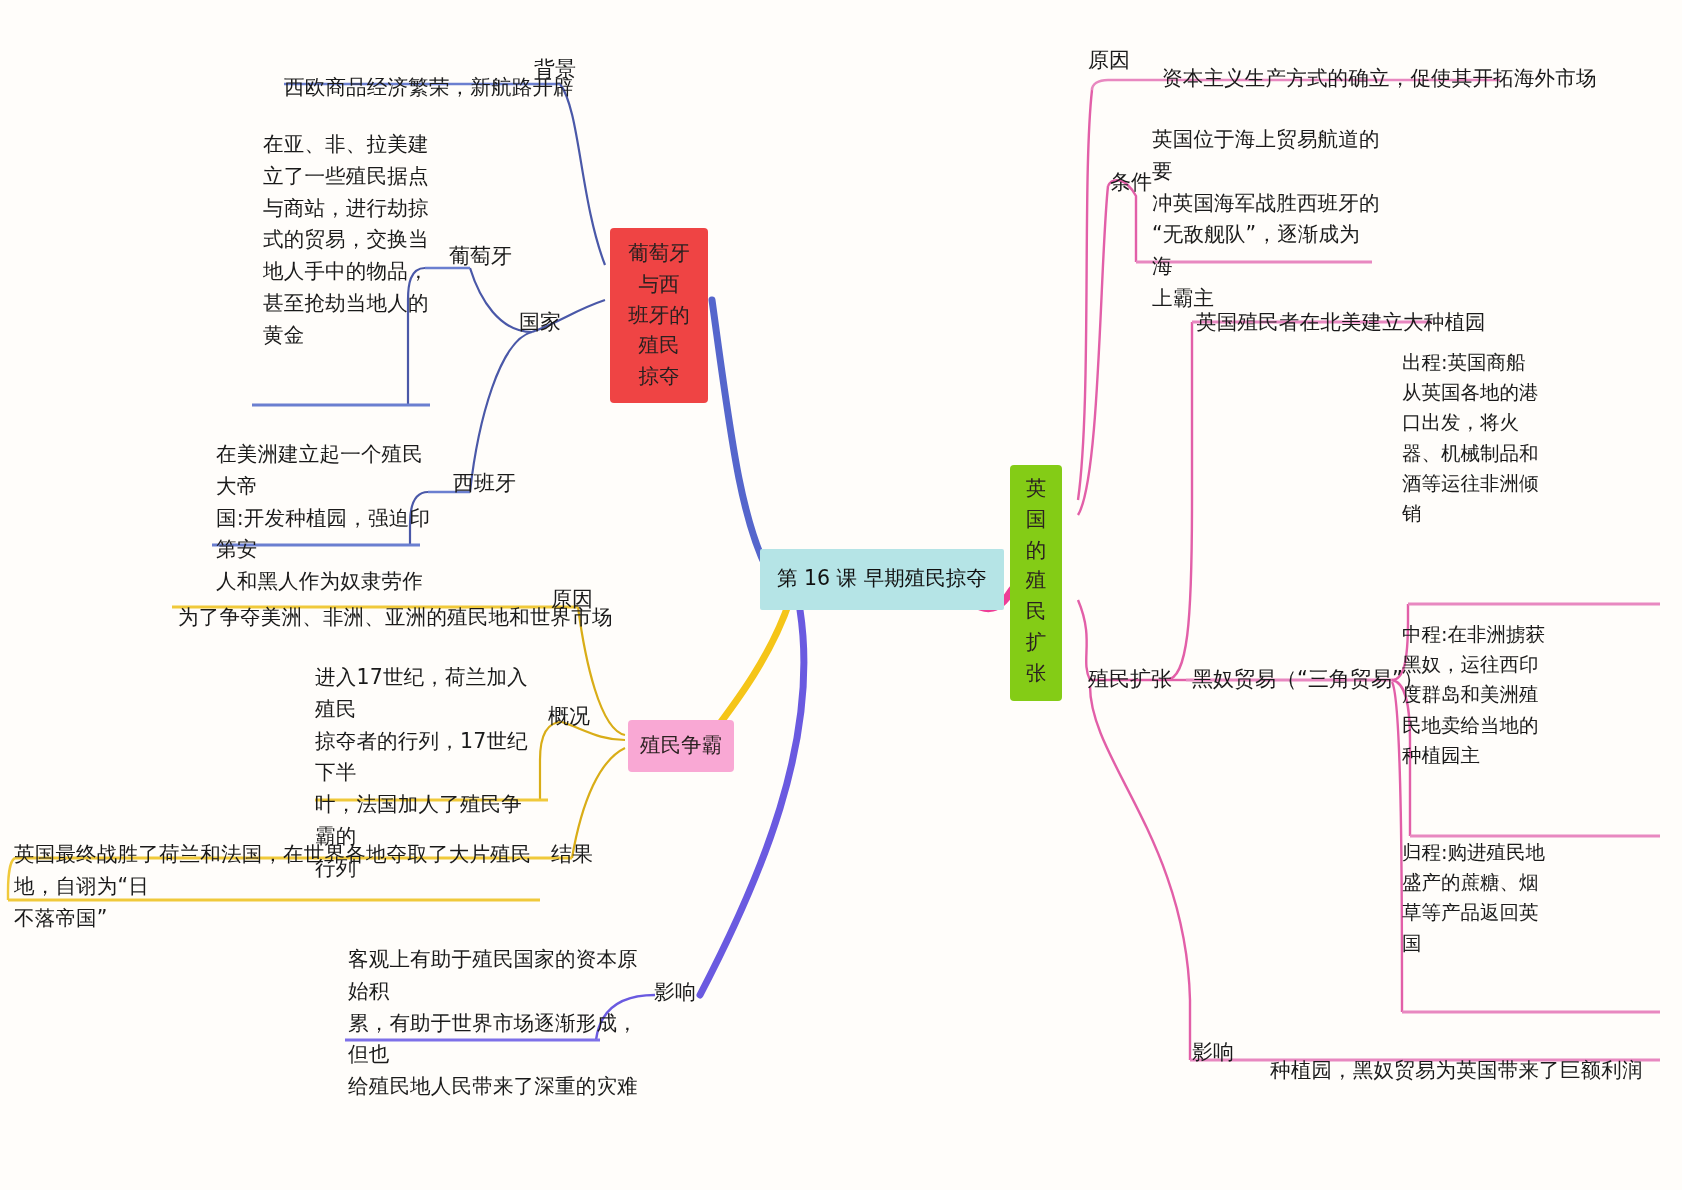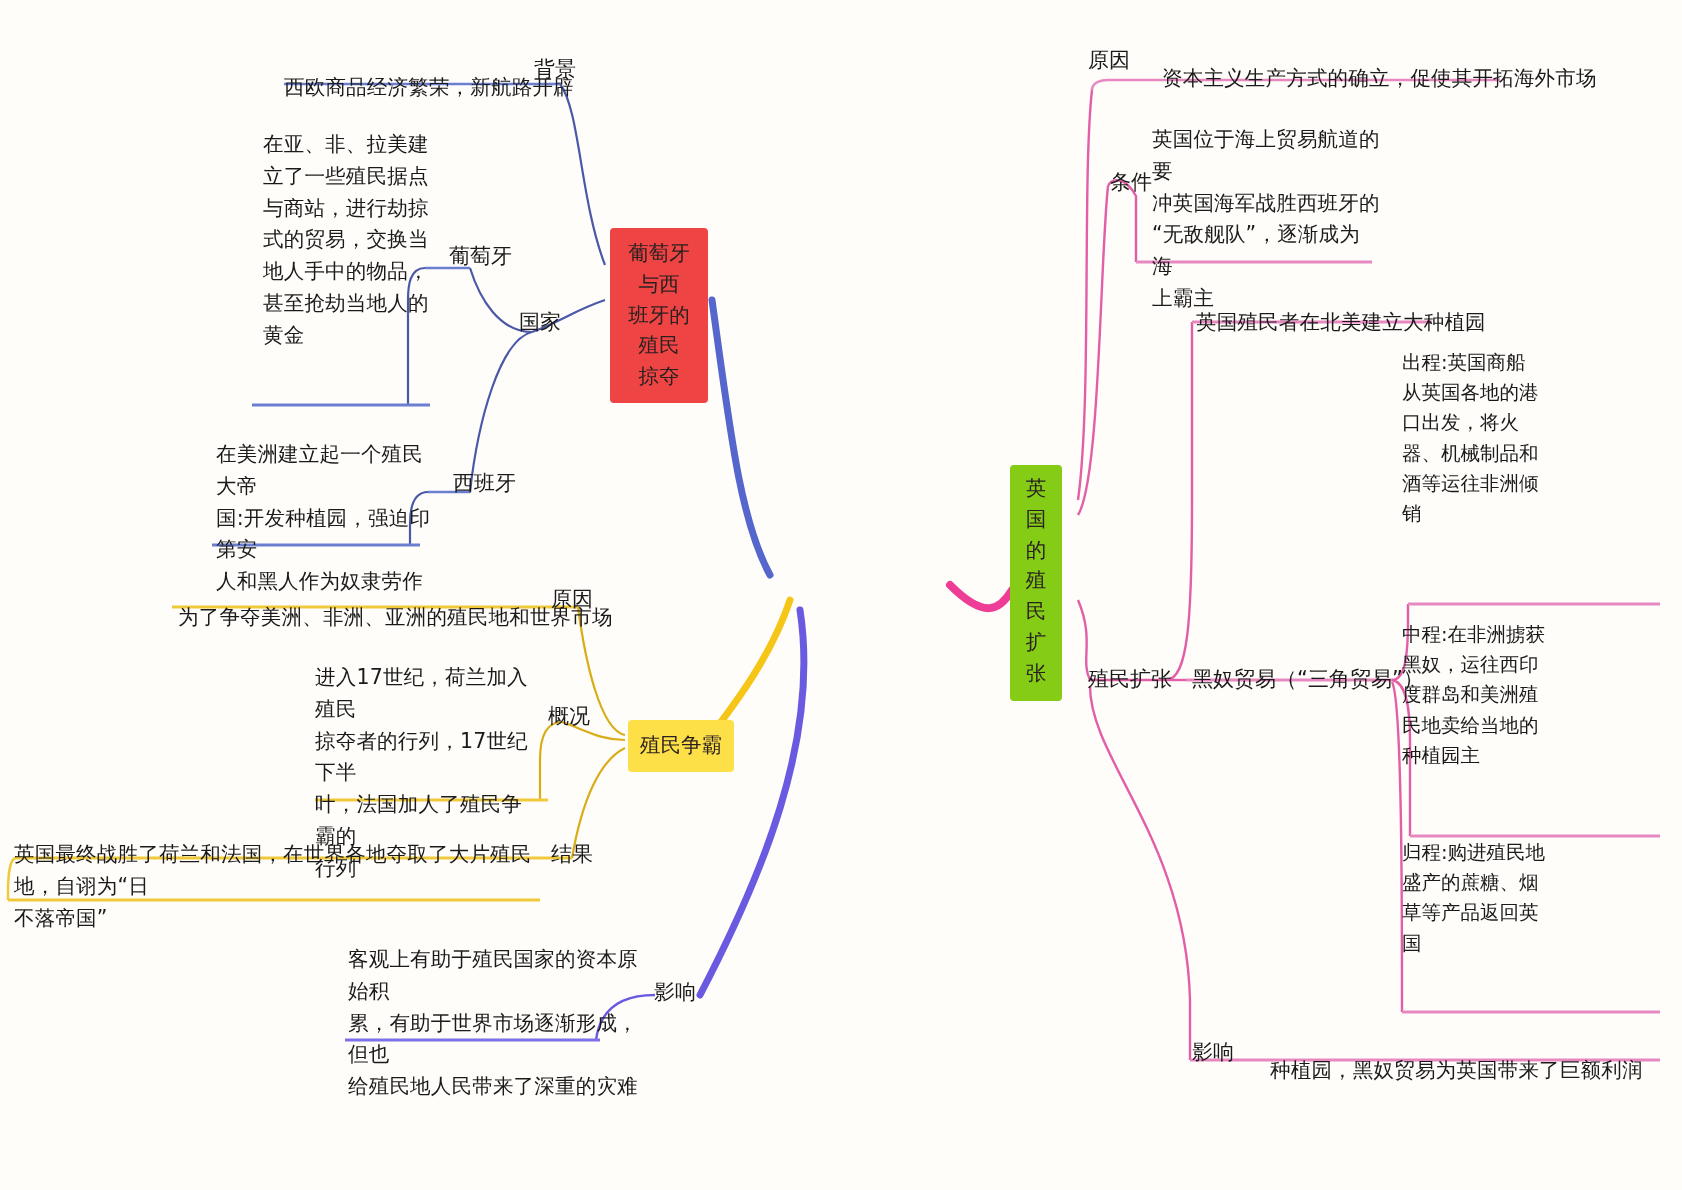--- a/index.html
+++ b/index.html
@@ -141,20 +141,21 @@
     <path d="M1392,680 C1404,682 1410,700 1410,740 L1410,836" stroke="#e25fa8" stroke-width="2.4" fill="none"></path>
     <path d="M1410,836 L1660,836" stroke="#e888c0" stroke-width="2.8" fill="none"></path>
 
     <path d="M1392,682 C1402,700 1402,900 1402,1012" stroke="#e25fa8" stroke-width="2.4" fill="none"></path>
     <path d="M1402,1012 L1660,1012" stroke="#e888c0" stroke-width="2.8" fill="none"></path>
 
     <path d="M1090,686 C1090,760 1186,840 1190,1000 L1190,1060" stroke="#e25fa8" stroke-width="2.4" fill="none"></path>
     <path d="M1190,1060 L1660,1060" stroke="#e888c0" stroke-width="2.8" fill="none"></path>
   </svg>
 
+  <div class="node central" style="left:760px; top:549px;">第 16 课 早期殖民掠夺</div>
 
   <div class="node cat cat-red" style="left:610px; top:228px; width:98px;">葡萄牙与西
 班牙的殖民
 掠夺</div>
 
   <div class="node blabel" style="left:534px; top:53px;">背景</div>
   <div class="node leaf" style="left:284px; top:53px;">西欧商品经济繁荣，新航路开辟</div>
 
   <div class="node blabel" style="left:519px; top:306px;">国家</div>
 
@@ -165,21 +166,21 @@
 式的贸易，交换当
 地人手中的物品，
 甚至抢劫当地人的
 黄金</div>
 
   <div class="node blabel" style="left:453px; top:467px;">西班牙</div>
   <div class="node leaf" style="left:216px; top:420px; width:226px;">在美洲建立起一个殖民大帝
 国:开发种植园，强迫印第安
 人和黑人作为奴隶劳作</div>
 
-  <div class="node cat" style="left:628px; top:720px; background:#fde047;">殖民争霸</div>
+  <div class="node cat" style="left:628px; top:720px; background:#f9a8d4;">殖民争霸</div>
 
   <div class="node blabel" style="left:551px; top:583px;">原因</div>
   <div class="node leaf" style="left:178px; top:583px;">为了争夺美洲、非洲、亚洲的殖民地和世界市场</div>
 
   <div class="node blabel" style="left:548px; top:700px;">概况</div>
   <div class="node leaf" style="left:315px; top:643px; width:220px;">进入17世纪，荷兰加入殖民
 掠夺者的行列，17世纪下半
 叶，法国加人了殖民争霸的
 行列</div>
 

